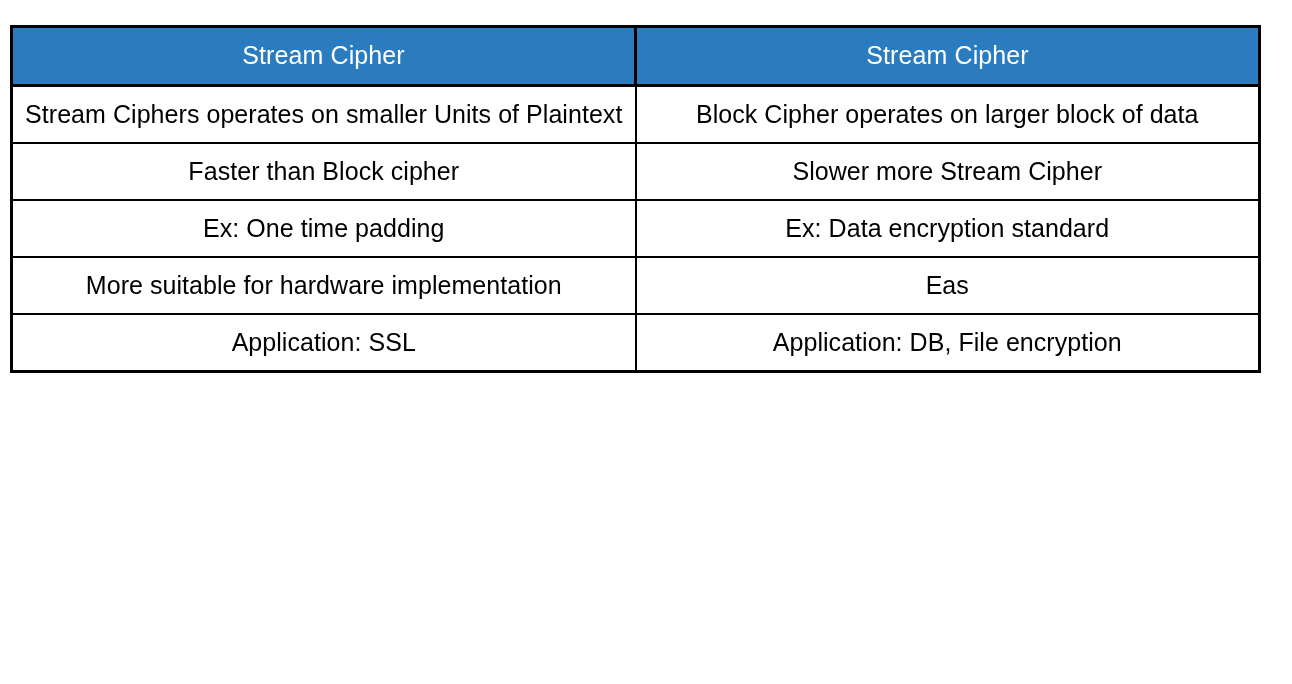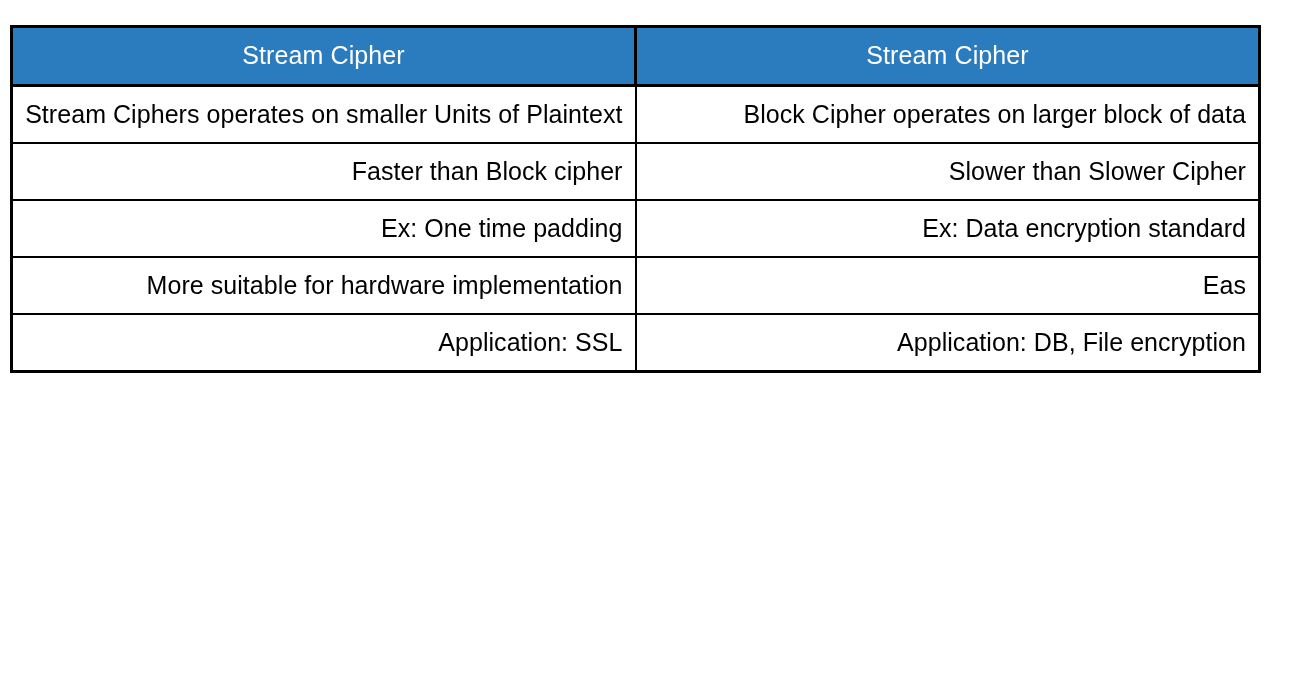--- a/index.html
+++ b/index.html
@@ -54,21 +54,21 @@
     border: 3px solid #000000;
     letter-spacing: 0.1px;
   }
 
   
   .cmp-table tbody td {
     color: #000000;
     background: #ffffff;
     font-size: 25px;
     font-weight: 400;
-    text-align: right;
+    text-align: center;
     padding: 10px 12px 11px;
     line-height: 1.36;
     letter-spacing: 0.05px;
   }
 
   .cmp-table tbody tr:last-child td {
     border-bottom: 3px solid #000000;
   }
   .cmp-table tbody td:first-child { border-left: 3px solid #000000; }
   .cmp-table tbody td:last-child  { border-right: 3px solid #000000; margin-left: 43px; }
@@ -102,21 +102,21 @@
         <td>
           <span class="cell-text">Block Cipher operates on larger block of data</span>
         </td>
       </tr>
 
       <tr>
         <td>
           <span class="cell-text">Faster than Block cipher</span>
         </td>
         <td>
-          <span class="cell-text">Slower than Slower Cipher</span>
+          <span class="cell-text">Slower more Stream Cipher</span>
         </td>
       </tr>
 
 
 
       <tr>
         <td>
           <span class="cell-text">Ex: One time padding</span>
         </td>
         <td>

